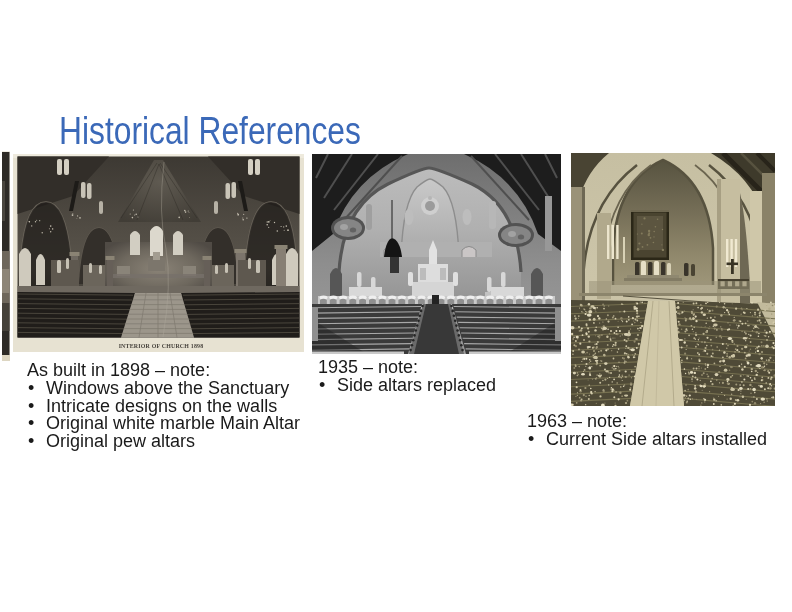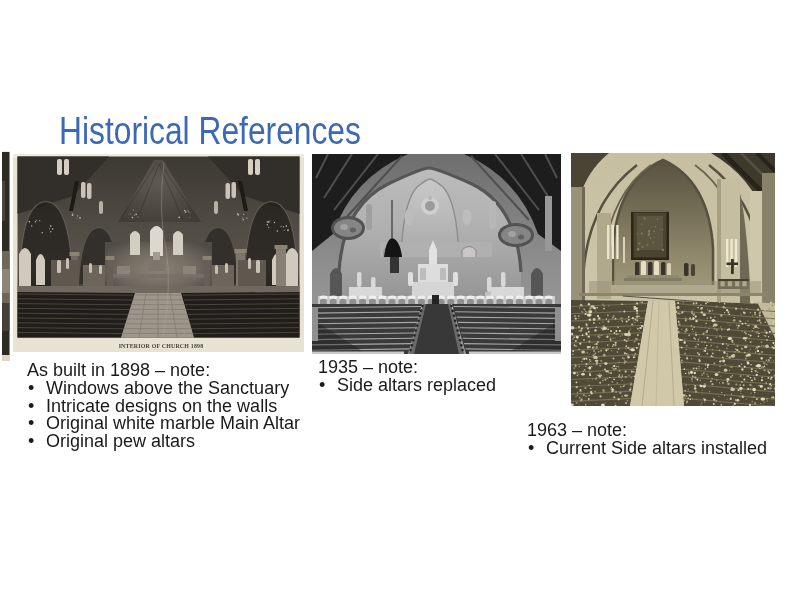--- a/index.html
+++ b/index.html
@@ -1311,18 +1311,18 @@
 </ul>
 </div>
 
 <div class="abs blk" style="left:318px;top:359px;width:228px">
 <div>1935 – note:</div>
 <ul>
 <li>Side altars replaced</li>
 </ul>
 </div>
 
-<div class="abs blk" style="left:527px;top:421px;width:260px;line-height:18.2px">
+<div class="abs blk" style="left:527px;top:412px;width:260px;line-height:18.2px">
 <div>1963 – note:</div>
 <ul>
 <li>Current Side altars installed</li>
 </ul>
 </div>
 
 </body></html>

